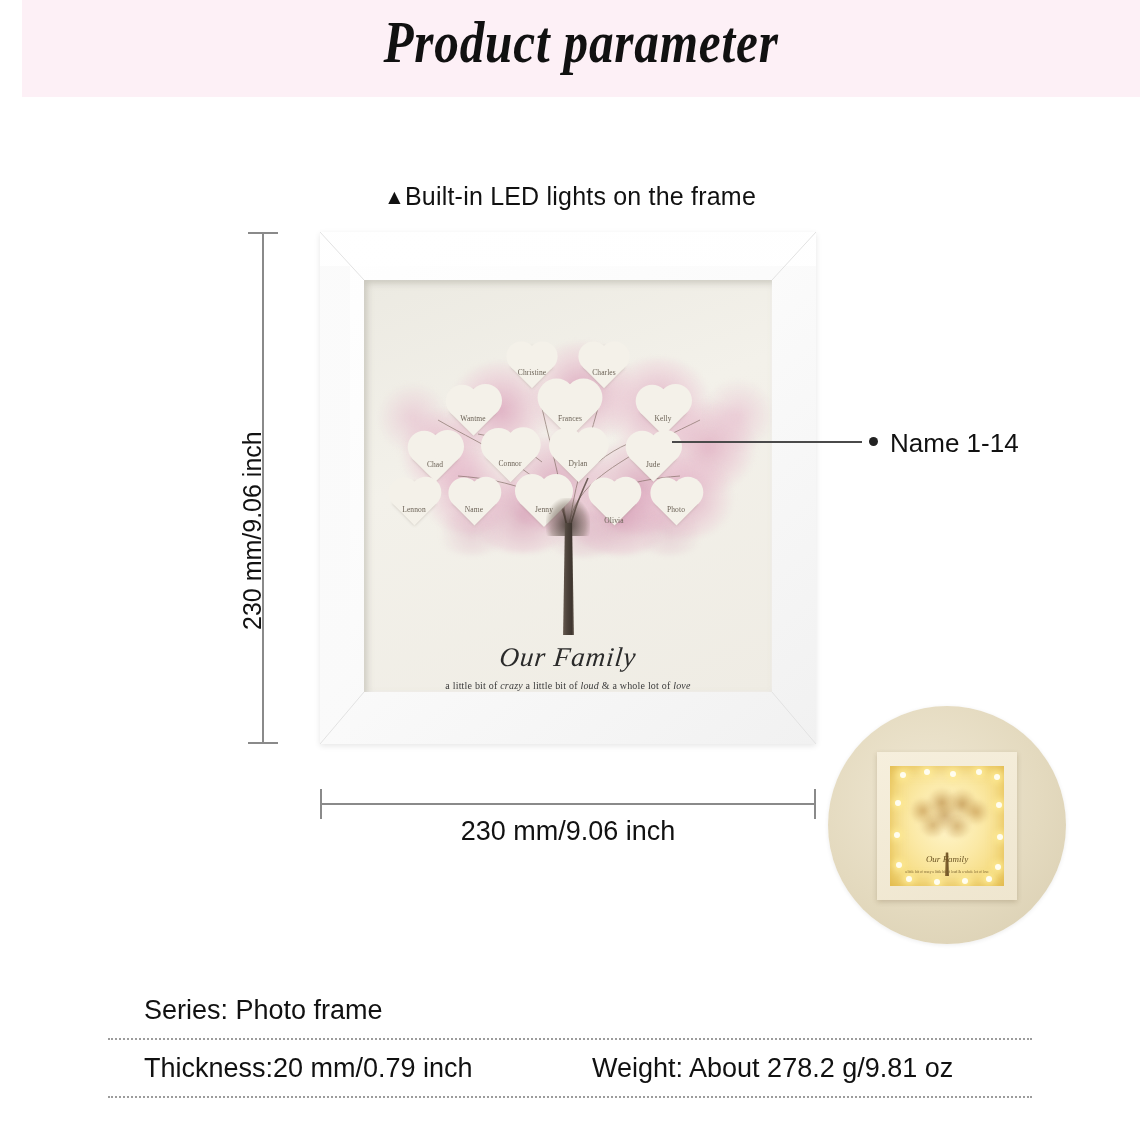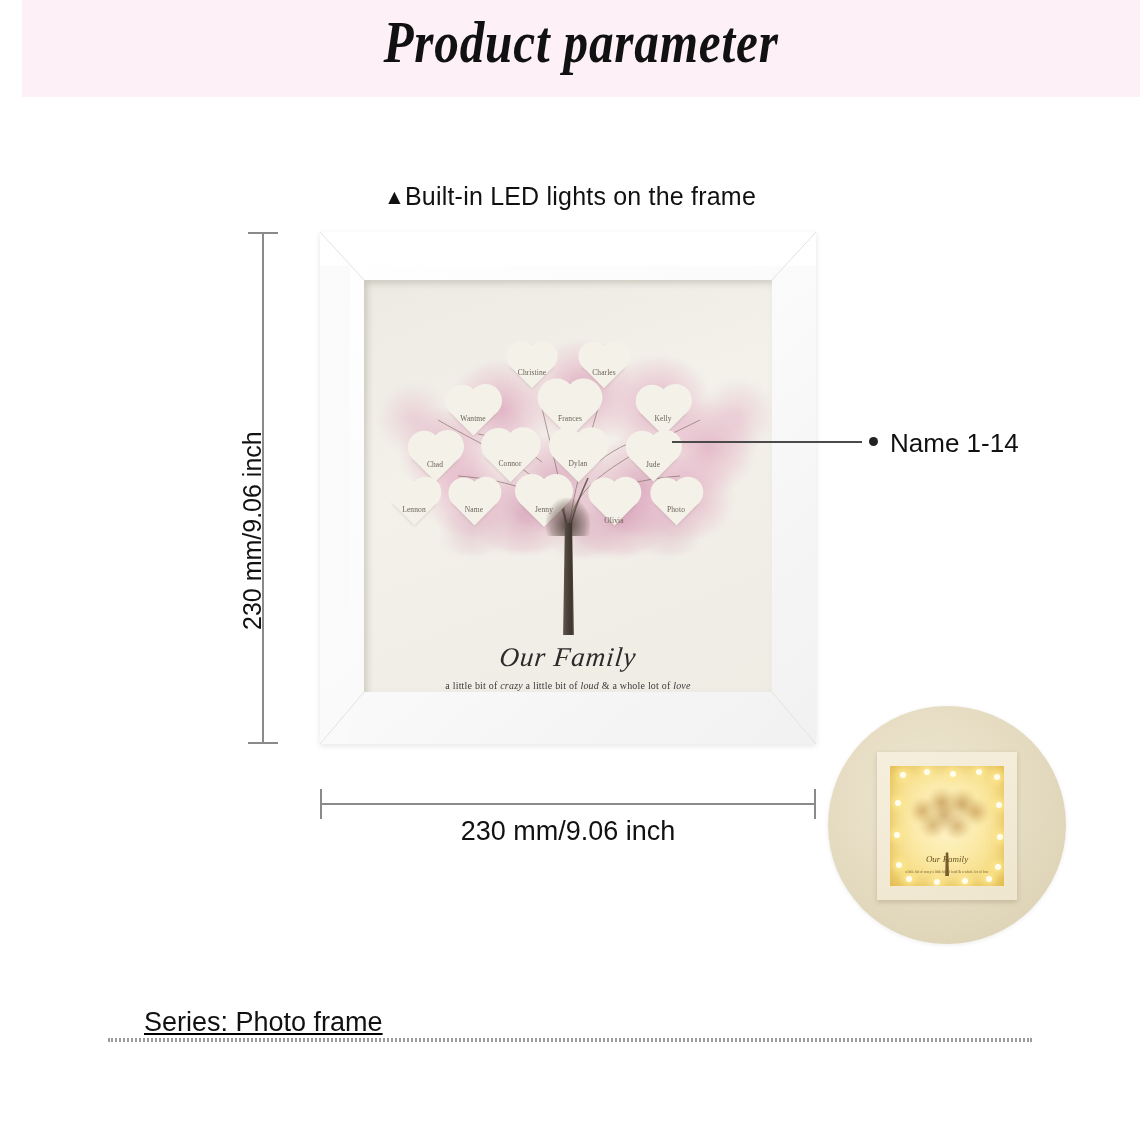--- a/index.html
+++ b/index.html
@@ -359,23 +359,22 @@
 
   
   .spec-table {
     position: absolute;
     left: 108px;
     top: 982px;
     width: 924px;
   }
   .spec-row {
     display: flex;
-    align-items: flex-end;
+    align-items: center;
     height: 56px;
-    text-decoration: underline;
   }
   .spec-cell {
     font-size: 27px;
     color: #111;
     white-space: nowrap;
   }
   .spec-cell.left  { width: 430px; padding-left: 36px; }
   .spec-cell.right { flex: 1; padding-left: 54px; }
   .spec-sep {
     height: 0;
@@ -539,14 +538,18 @@
       <div class="led-sub">a little bit of crazy a little bit of loud &amp; a whole lot of love</div>
     </div>
   </div>
 </div>
 
 <div class="spec-table">
   <div class="spec-row">
     <div class="spec-cell left">Series: Photo frame</div>
   </div>
   <div class="spec-sep"></div>
+  <div class="spec-row">
+    <div class="spec-cell left">Thickness:20 mm/0.79 inch</div>
+    <div class="spec-cell right">Weight: About 278.2 g/9.81 oz</div>
+  </div>
   <div class="spec-sep"></div>
 </div>
 
 </body></html>

